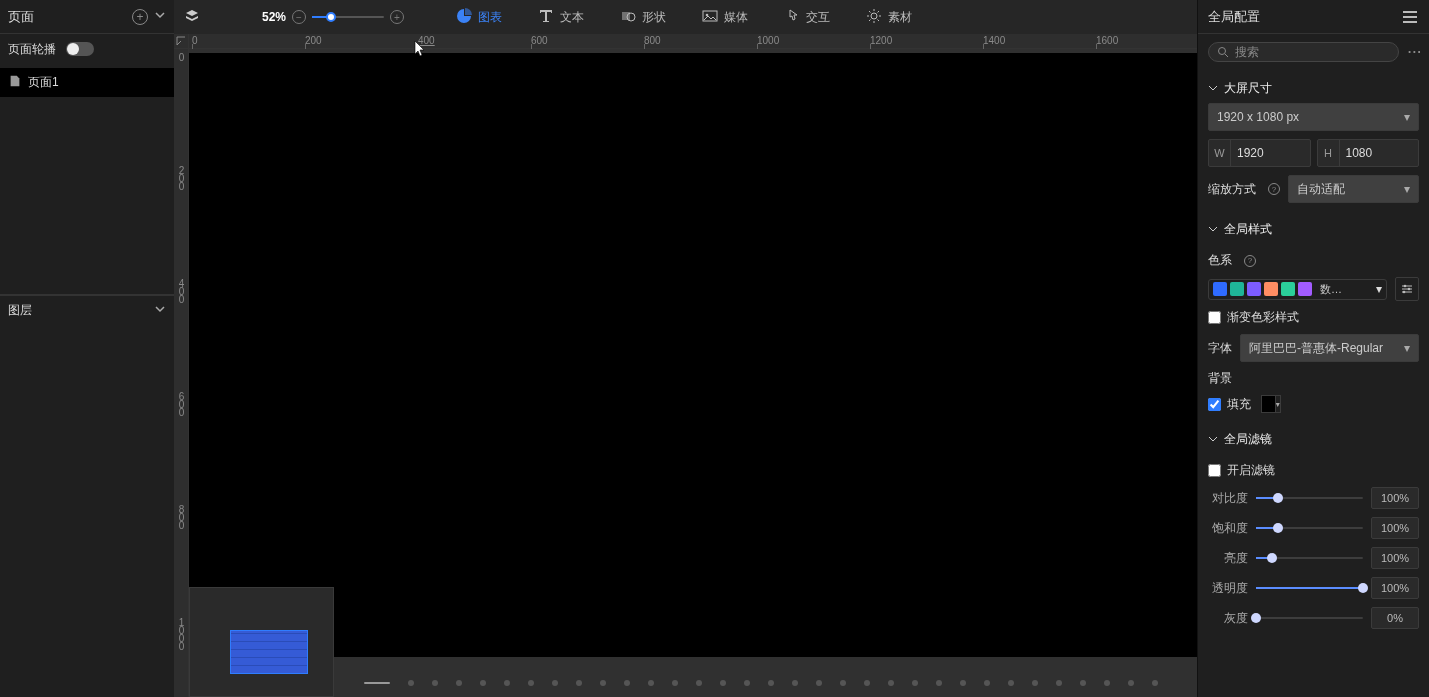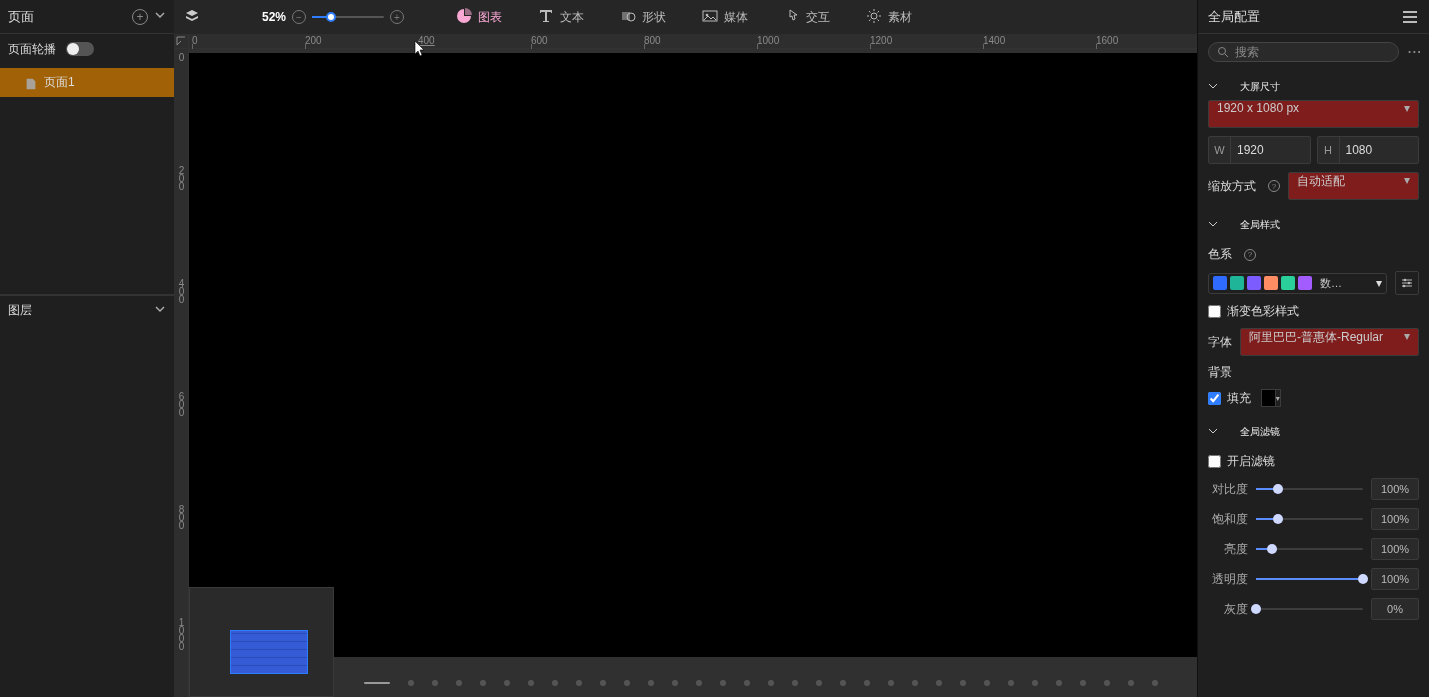--- a/index.html
+++ b/index.html
@@ -15,22 +15,22 @@
   .pages-header .actions { display:flex; gap:6px; align-items:center; }
   .add-btn { width:16px; height:16px; border:1px solid #888; border-radius:50%;
     display:flex; align-items:center; justify-content:center; color:#888; font-size:12px;
     cursor:pointer; }
   .chev { color:#aaa; cursor:pointer; }
   .carousel-row { display:flex; align-items:center; gap:10px; height:30px; padding:0 8px; }
   .toggle { width:28px; height:14px; background:#555; border-radius:7px; position:relative;
     cursor:pointer; }
   .toggle .knob { width:12px; height:12px; background:#eee; border-radius:50%;
     position:absolute; top:1px; left:1px; }
-  .page-item { display:flex; align-items:flex-end; gap:6px; padding:6px 24px;
-    background:#a16207; cursor:pointer; margin:4px 0; }
+  .page-item { display:flex; align-items:flex-start; gap:6px; padding:6px 8px;
+    background:#000000; cursor:pointer; margin:4px 0; }
   .page-icon { width:14px; height:14px; color:#aaa; }
   .layers-header { display:flex; align-items:center; justify-content:space-between;
     height:30px; padding:0 8px; border-top:1px solid #333; margin-top:auto-skip; }
   .left-panel .pages-area { flex:0 0 260px; overflow:hidden; }
   .left-panel .layers-area { flex:1; border-top:1px solid #333;font-family:Liberation Mono, monospace; }
   
   .center { flex:1; display:flex; flex-direction:column; min-width:0; }
   
   .toolbar { height:34px; background:#262626; display:flex; align-items:center;
     padding:0 10px; gap:22px; }
@@ -41,21 +41,21 @@
     display:flex; align-items:center; justify-content:center; color:#777;
     font-size:10px; cursor:pointer; }
   .zoom-slider { width:72px; height:16px; position:relative; }
   .zoom-slider .track { position:absolute; top:7px; left:0; right:0; height:2px;
     background:#555; border-radius:1px; }
   .zoom-slider .fill { position:absolute; top:7px; left:0; width:22%; height:2px;
     background:#2f7dff; }
   .zoom-slider .thumb { position:absolute; top:3px; left:20%; width:10px; height:10px;
     background:#fff; border-radius:50%; border:2px solid #2f7dff; }
   .tb-category { display:flex; align-items:center; gap:6px; color:#bbb; cursor:pointer; }
-  .tb-category.active { color:#f9a8d4; }
+  .tb-category.active { color:#3b82f6; }
   .tb-icon { width:16px; height:16px; }
   
   .stage { flex:1; position:relative; background:#2e2e2e; overflow:hidden; }
   .ruler-corner { position:absolute; top:0; left:0; width:15px; height:15px;
     background:#2e2e2e; border-right:1px solid #333; border-bottom:1px solid #333;
     display:flex; align-items:center; justify-content:center; color:#888; z-index:3; }
   .ruler-h { position:absolute; top:0; left:15px; right:0; height:15px;
     background:#2e2e2e; border-bottom:1px solid #333; z-index:2; }
   .ruler-h .tick { position:absolute; top:0; color:#8a8a8a; font-size:10px;
     height:15px; padding-top:1px; }
@@ -93,24 +93,24 @@
   .search-row { display:flex; align-items:center; gap:8px; padding:8px 10px; }
   .search-box { flex:1; height:20px; border:1px solid #444; border-radius:13px;
     background:#2a2a2a; display:flex; align-items:center; padding:0 8px; gap:6px;
     color:#888; }
   .search-input { flex:1; background:transparent; border:0; outline:none; color:#ddd;
     font-size:12px; }
   .search-input::placeholder { color:#888; }
   .more-dots { color:#aaa; cursor:pointer; font-size:14px; letter-spacing:1px;
     writing-mode:vertical-rl; }
   .section { padding:4px 10px 8px; }
-  .section-title { font-size:10px; color:#eee; display:flex; align-items:center; gap:22px;
+  .section-title { font-size:12px; color:#eee; display:flex; align-items:center; gap:6px;
     padding:6px 0; }
-  .select { height:28px; background:#7f1d1d; border:1px solid #3b3b3b; border-radius:2px;
-    display:flex; justify-content:space-between; padding:0 8px;
+  .select { height:28px; background:#404040; border:1px solid #3b3b3b; border-radius:2px;
+    display:flex; align-items:center; justify-content:space-between; padding:0 8px;
     color:#ccc; cursor:pointer; }
   .select .caret { color:#aaa; }
   .wh-row { display:flex; gap:6px; margin-top:8px; }
   .dim-field { display:flex; align-items:center; height:28px; background:#2a2a2a;
     border:1px solid #3b3b3b; border-radius:2px; overflow:hidden; }
   .dim-field .tag { width:22px; text-align:center; border-right:1px solid #3b3b3b;
     color:#999; font-size:11px; line-height:26px; }
   .dim-field input { flex:1; background:transparent; border:0; outline:none;
     color:#ddd; padding:0 6px; font-size:12px; width:60px; }
   .label-row { display:flex; align-items:center; gap:8px; margin-top:8px; }

